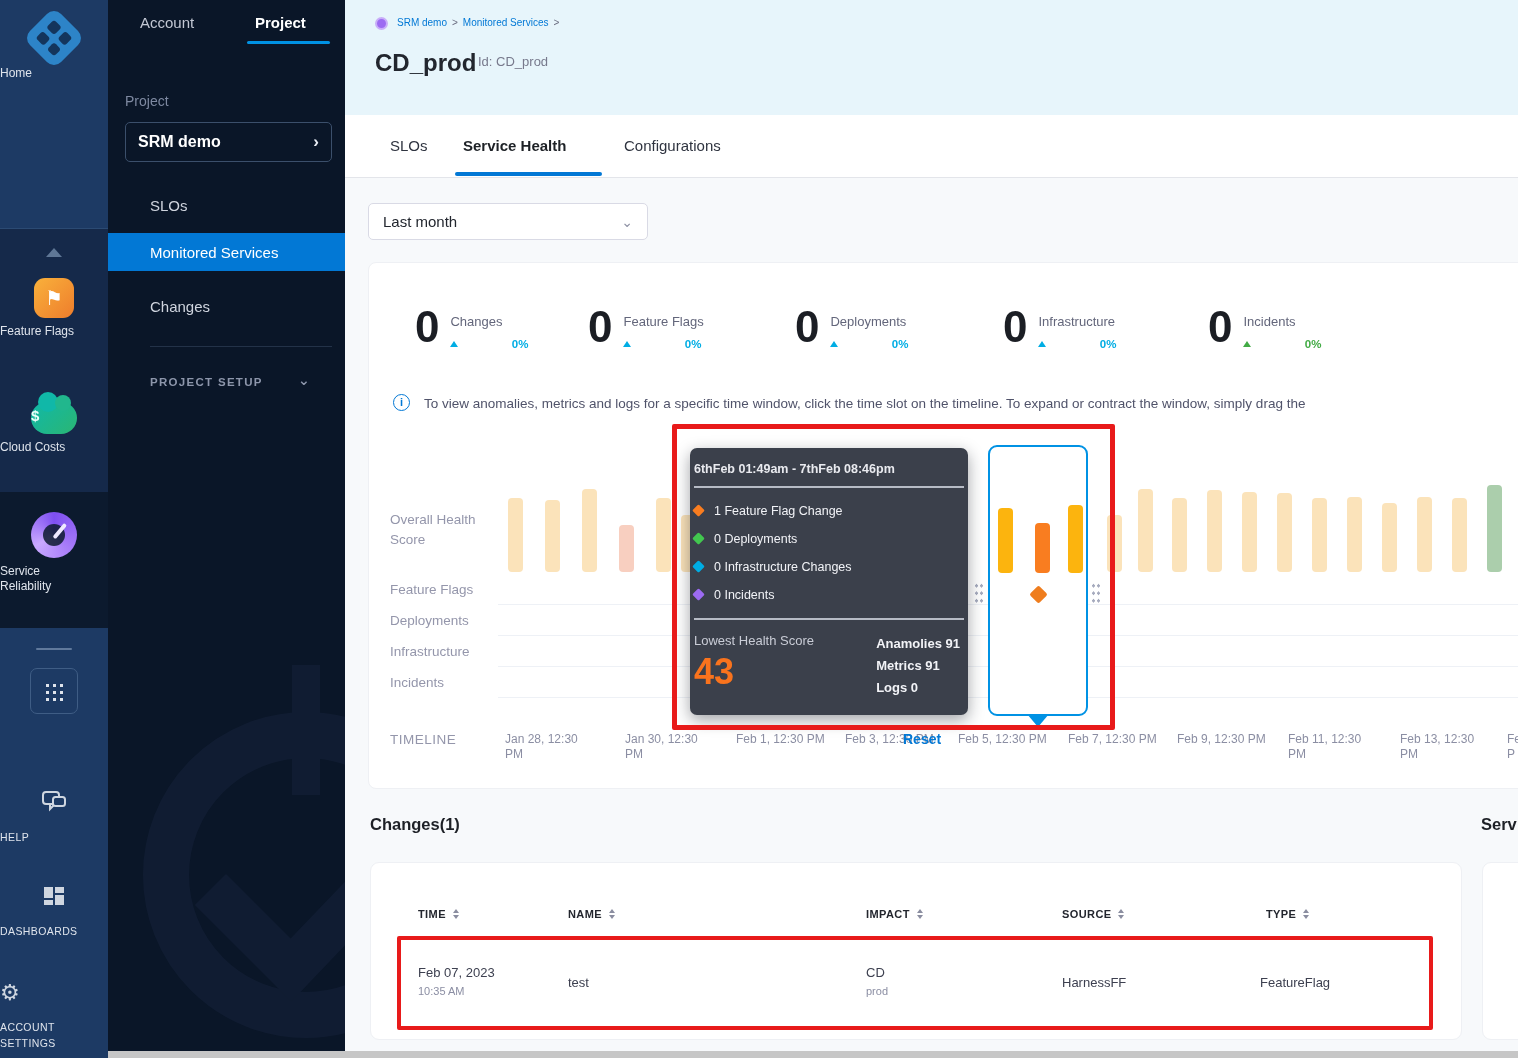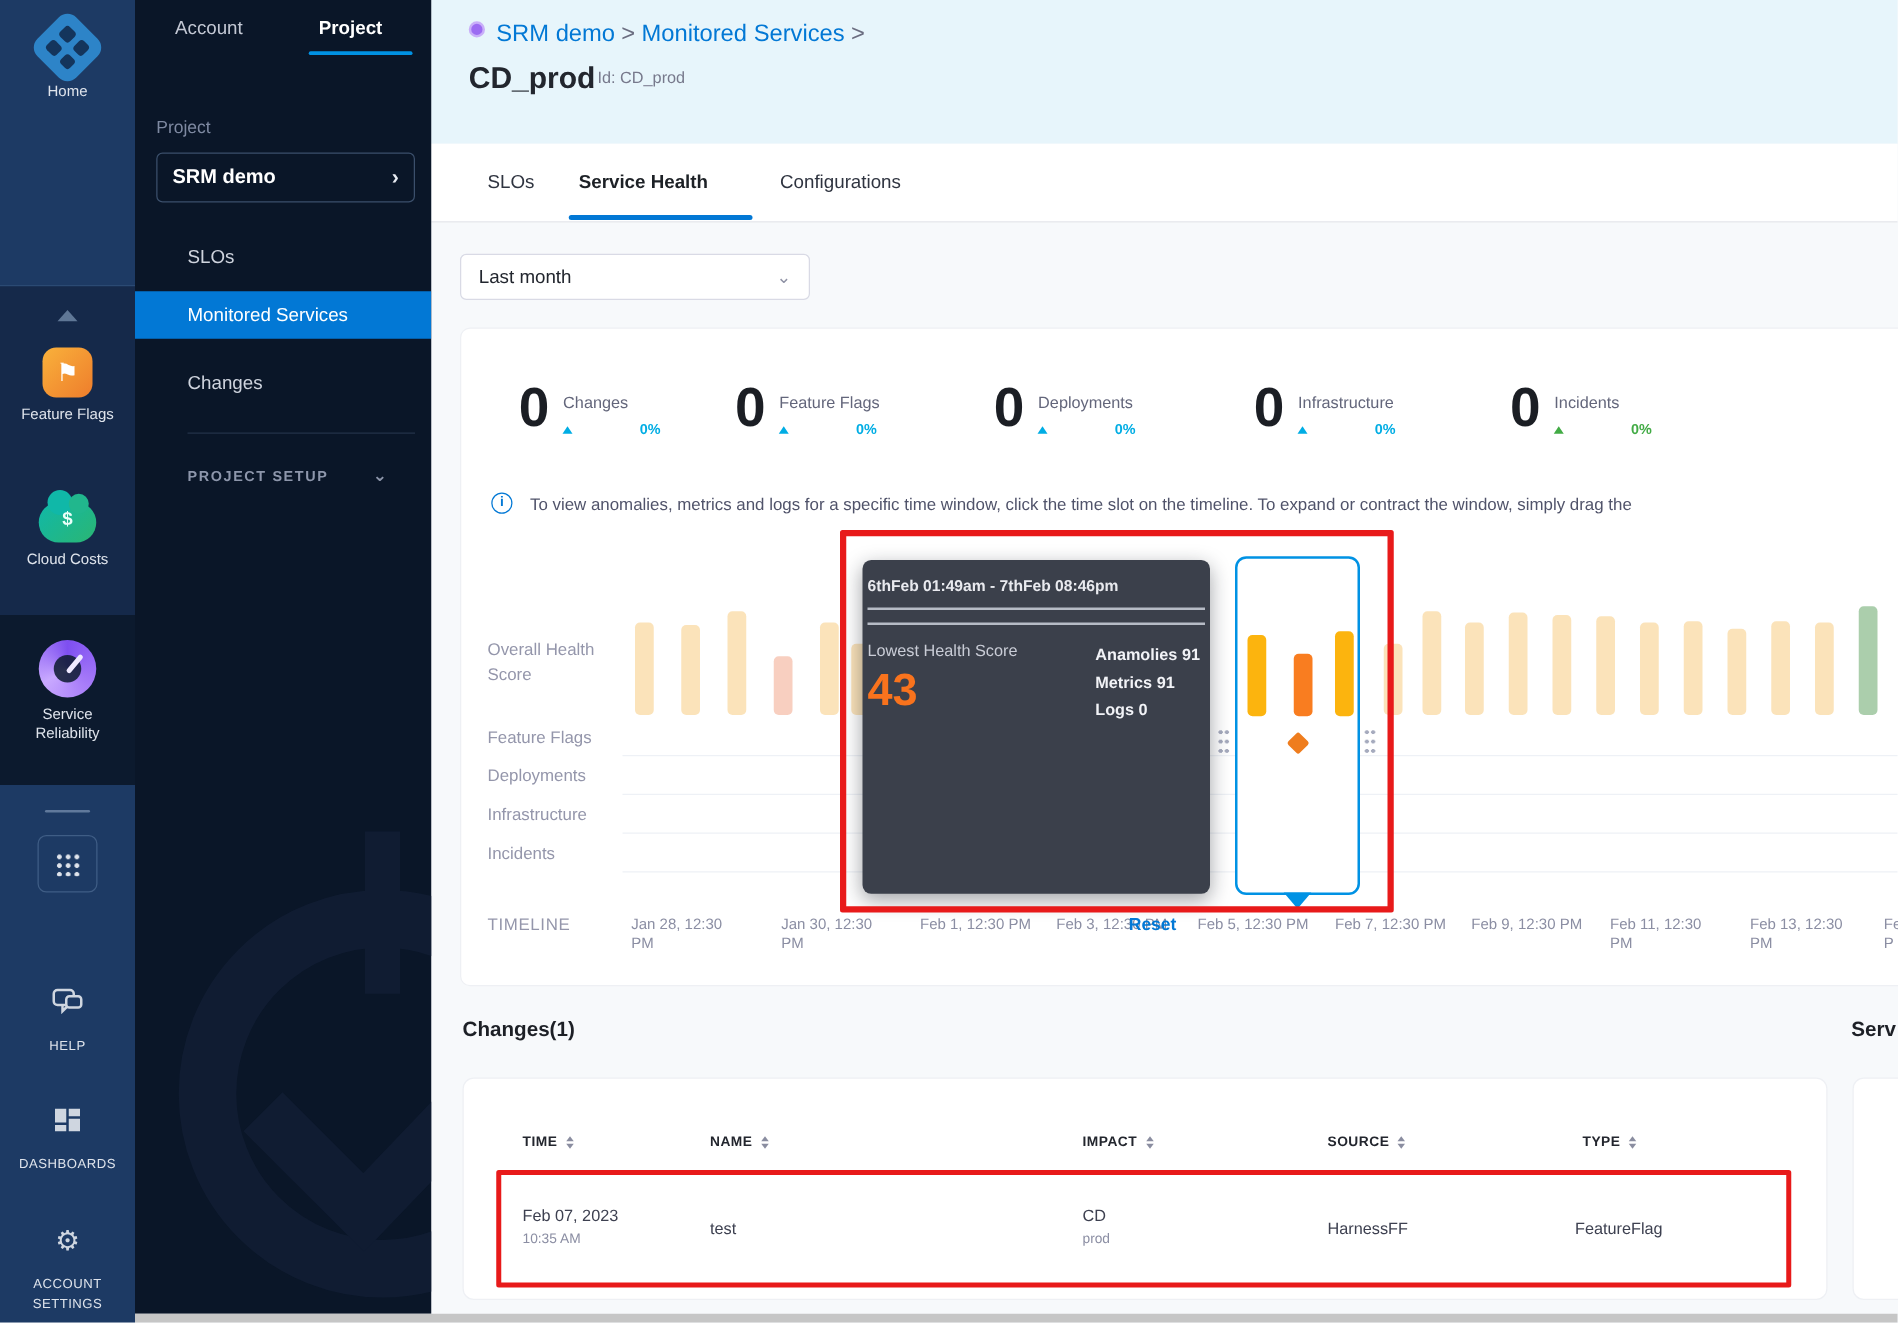--- a/index.html
+++ b/index.html
@@ -4,21 +4,21 @@
 <style>
   * { margin:0; padding:0; box-sizing:border-box; }
   html,body { width:1518px; height:1058px; overflow:hidden;
     font-family:"Liberation Sans","DejaVu Sans",sans-serif; background:#f7f9fb; }
   .abs { position:absolute; }
 
   
   #module-sidebar { left:0; top:0; width:108px; height:1058px; background:#1d3a64; z-index:30; }
   .mod-section-dark { position:absolute; left:0; width:108px; background:#15294a; }
   .mod-selected { position:absolute; left:0; width:108px; background:#0c1a2e; }
-  .mod-item { position:absolute; width:108px; text-align:center; cursor:pointer; }
+  .mod-item { position:absolute; width:108px; text-align:left; cursor:pointer; }
   .mod-label { display:block; color:#dfe4ec; font-size:12px; line-height:15px; margin-top:6px; }
   .mod-label.small { font-size:10.5px; letter-spacing:.4px;margin-top:16px; }
   .harness-logo { width:44px; height:44px; margin:0 auto; background:#2d84c8; border-radius:10px;
      transform:rotate(45deg); display:grid; grid-template-columns:1fr 1fr; gap:5px; padding:9px; }
   .harness-logo i { display:block; background:#14355c; border-radius:3px; }
   .icon-svg { display:block; margin:0 auto; }
   .ff-icon { width:40px; height:40px; margin:0 auto; border-radius:11px;
      background:linear-gradient(135deg,#f9b13b,#ee7d2c); display:flex; align-items:center; justify-content:center;
      color:#fff; font-size:20px; font-weight:bold; }
   .cc-icon { width:46px; height:32px; margin:0 auto; position:relative; }
@@ -57,21 +57,21 @@
   .pn-hr { position:absolute; left:42px; top:346px; width:182px; height:1px; background:#233248; }
   .pn-setup { position:absolute; left:42px; top:376px; font-size:11.5px; font-weight:bold; letter-spacing:1.3px;
      color:#8d96ab; cursor:pointer; }
   .pn-setup-chev { position:absolute; left:190px; top:372px; color:#8d96ab; font-size:14px; font-weight:bold; }
   #watermark { position:absolute; left:8px; top:665px; opacity:.75; }
 
   
   #main-header { left:345px; top:0; width:1173px; height:115px; background:#e7f5fb; z-index:5; }
   .crumb-dot { position:absolute; left:30px; top:17px; width:13px; height:13px; border-radius:50%;
      background:#9c6bf2; border:2px solid #c9aef9; }
-  .crumb { position:absolute; left:52px; top:17px; font-size:19px; color:#0278d5; }
+  .crumb { position:absolute; left:52px; top:17px; font-size:10px; color:#0278d5; }
   .crumb .sep { color:#6b6d80; margin:0 5px; }
   .page-title { position:absolute; left:30px; top:49px; font-size:24px; font-weight:bold; color:#22262e; }
   .page-id { position:absolute; left:133px; top:54px; font-size:13px; color:#77798c; }
 
   
   #tabs-bar { left:345px; top:115px; width:1173px; height:63px; background:#ffffff; border-bottom:1px solid #e3e5ea; z-index:5; }
   .tab { position:absolute; top:22px; font-size:15px; color:#2f3440; cursor:pointer; }
   .tab.active { font-weight:bold; color:#1d2126; }
   .tab-underline { position:absolute; left:110px; top:57px; width:147px; height:4px; background:#0278d5; border-radius:3px; }
 
@@ -376,20 +376,38 @@
 <div id="sel-bars-layer">
     <div class="sel-bar" style="left: 998px; top: 508px; height: 65px; background: rgb(252, 180, 14);"></div>
     <div class="sel-bar" style="left: 1035px; top: 523px; height: 50px; background: rgb(249, 125, 32);"></div>
     <div class="sel-bar" style="left: 1068px; top: 505px; height: 68px; background: rgb(252, 180, 14);"></div>
   </div>
 <div class="abs" id="sel-diamond"></div>
 
 <div class="abs" id="tooltip">
   <div class="tt-title">6thFeb 01:49am - 7thFeb 08:46pm</div>
   <hr class="tt-hr">
+  <div id="tt-items">
+      <div class="tt-item">
+        <div class="tt-diamond" style="background: rgb(249, 125, 32);"></div>
+        <span>1 Feature Flag Change</span>
+      </div>
+      <div class="tt-item">
+        <div class="tt-diamond" style="background: rgb(66, 199, 79);"></div>
+        <span>0 Deployments</span>
+      </div>
+      <div class="tt-item">
+        <div class="tt-diamond" style="background: rgb(0, 173, 228);"></div>
+        <span>0 Infrastructure Changes</span>
+      </div>
+      <div class="tt-item">
+        <div class="tt-diamond" style="background: rgb(156, 107, 242);"></div>
+        <span>0 Incidents</span>
+      </div>
+    </div>
   <hr class="tt-hr">
   <div class="tt-bottom">
     <div>
       <div class="tt-low-label">Lowest Health Score</div>
       <div class="tt-low-value">43</div>
     </div>
     <div class="tt-metrics" id="tt-metrics">
         <div>Anamolies 91</div>
         <div>Metrics 91</div>
         <div>Logs 0</div>

